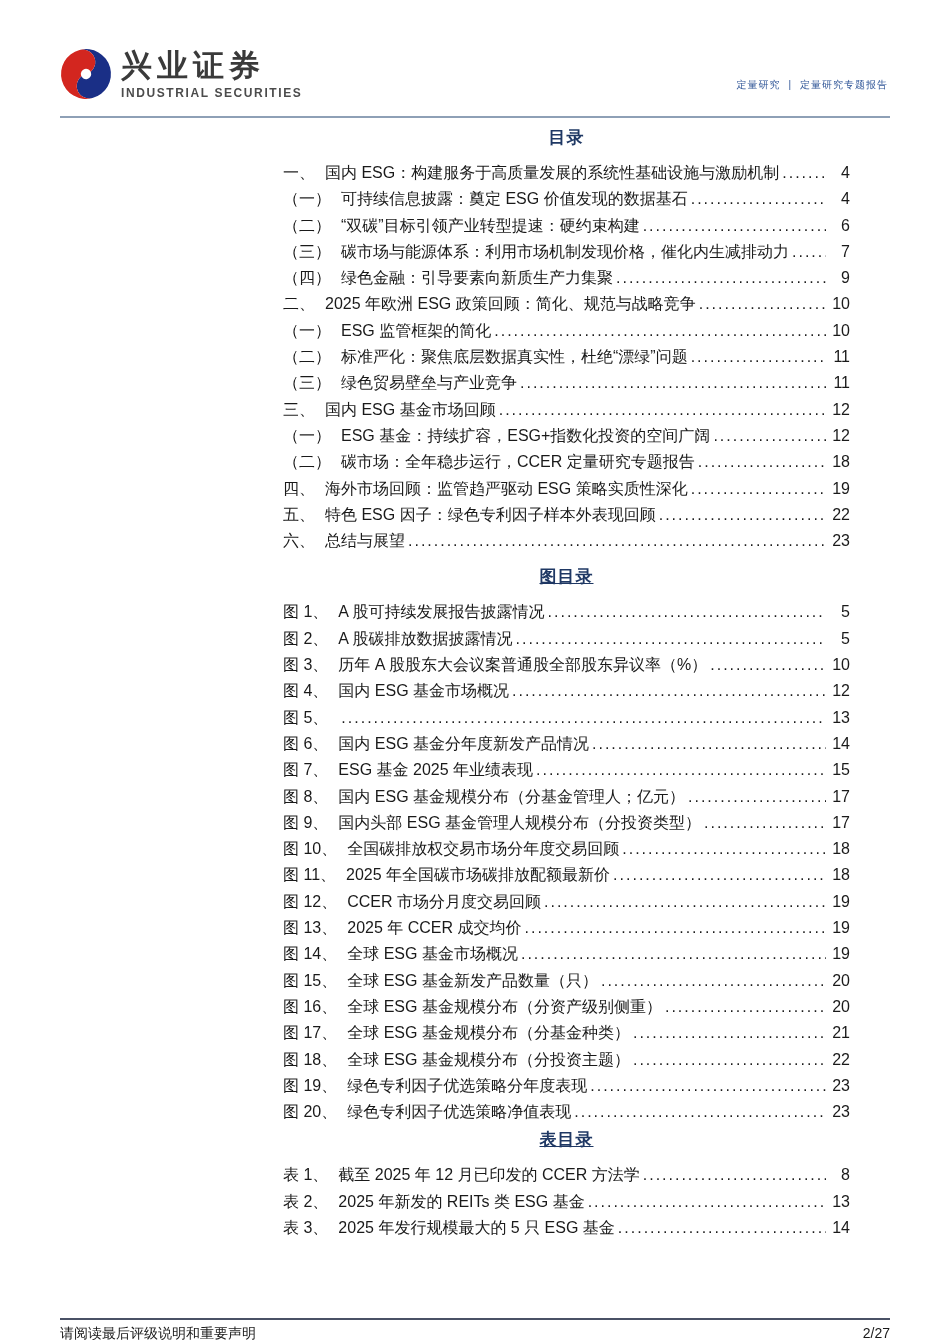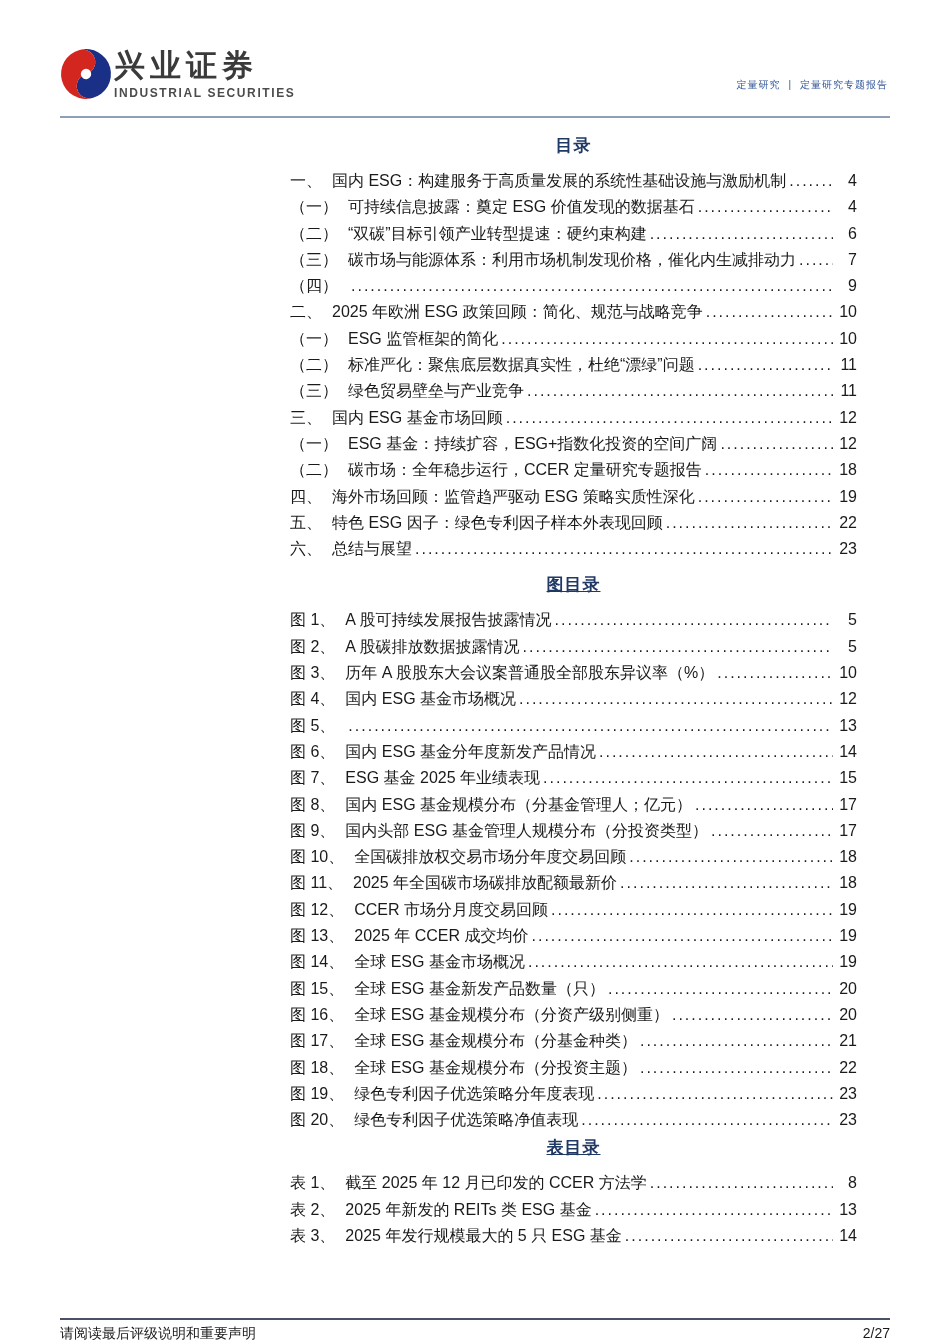--- a/index.html
+++ b/index.html
@@ -13,29 +13,29 @@
   }
   *{box-sizing:border-box;margin:0;padding:0;}
   html,body{background:#ffffff;}
   body{
     width:950px;height:1344px;position:relative;overflow:hidden;
     font-family:"Liberation Sans","DejaVu Sans",sans-serif;
     color:var(--text_main);
   }
   
   .header-rule{position:absolute;left:60px;right:60px;top:116px;height:2px;background:var(--rule_light);}
-  .logo{position:absolute;left:60px;top:48px;display:flex;align-items:flex-start;gap:2px;}
+  .logo{position:absolute;left:60px;top:48px;display:flex;align-items:flex-start;gap:9px;}
   .logo-mark{width:52px;height:52px;flex:none;transform:rotate(-15deg);}
   .logo-textcol{display:flex;flex-direction:column;}
   .brand-cn{font-size:31px;font-weight:700;color:#3a3a3a;letter-spacing:5px;line-height:1.15;font-family:"Liberation Serif","DejaVu Serif",serif;}
   .brand-en{font-size:12px;letter-spacing:1.6px;color:#4c4c4c;margin-top:2px;font-weight:700;}
   .header-meta{position:absolute;right:62px;top:78px;font-size:10px;color:var(--header_blue);letter-spacing:1px;}
   .header-meta .sep{margin:0 8px;}
   
-  .content{position:absolute;left:283px;top:136px;width:567px;margin-left:7px;}
+  .content{position:absolute;left:283px;top:128px;width:567px;}
   h2.sec-title{
     font-size:17px;line-height:20px;font-weight:700;color:var(--accent_navy);
     text-align:center;margin:0 0 12px 0;letter-spacing:1px;
   }
   h2.sec-title.mt-fig{margin-top:13px;text-decoration:underline;}
   h2.sec-title.mt-tab{margin-top:5px;text-decoration:underline;}
   .toc-list{display:block;}
   .toc-row{
     display:flex;align-items:baseline;font-size:16px;line-height:26.3px;
     white-space:nowrap;overflow:hidden;color:var(--text_main);
@@ -105,20 +105,21 @@
 
         <div class="toc-row">
           <span class="lbl">（三）</span>
           <span class="ttl">碳市场与能源体系：利用市场机制发现价格，催化内生减排动力</span>
           <span class="dots"></span>
           <span class="pg">7</span>
         </div>
 
         <div class="toc-row">
           <span class="lbl">（四）</span>
+          <span class="ttl">绿色金融：引导要素向新质生产力集聚</span>
           <span class="dots"></span>
           <span class="pg">9</span>
         </div>
 
         <div class="toc-row">
           <span class="lbl">二、</span>
           <span class="ttl">2025 年欧洲 ESG 政策回顾：简化、规范与战略竞争</span>
           <span class="dots"></span>
           <span class="pg">10</span>
         </div>

